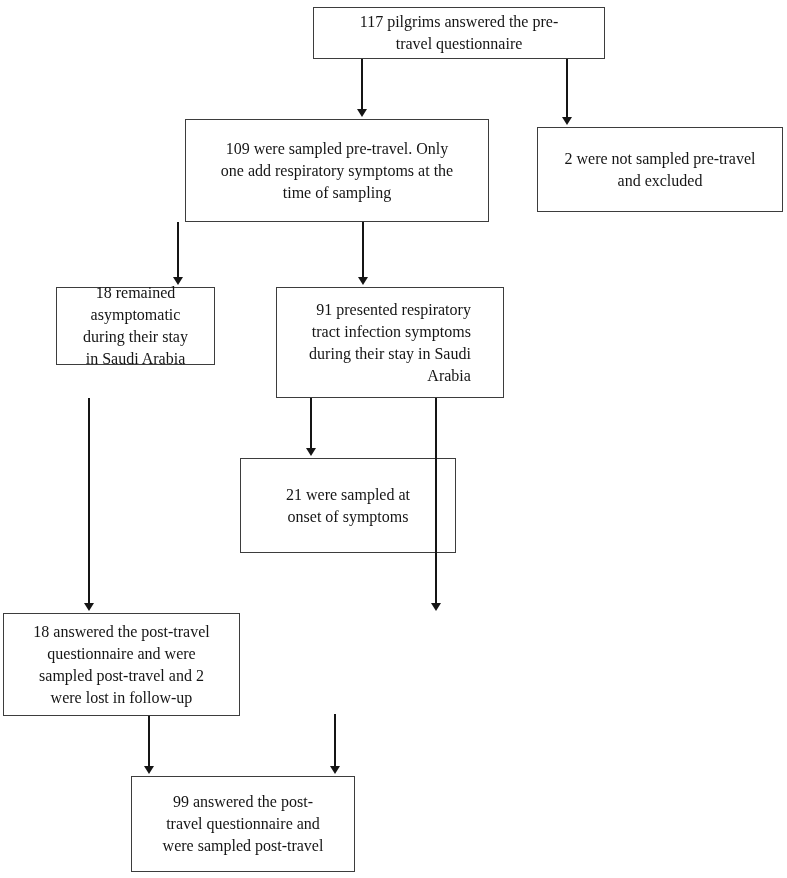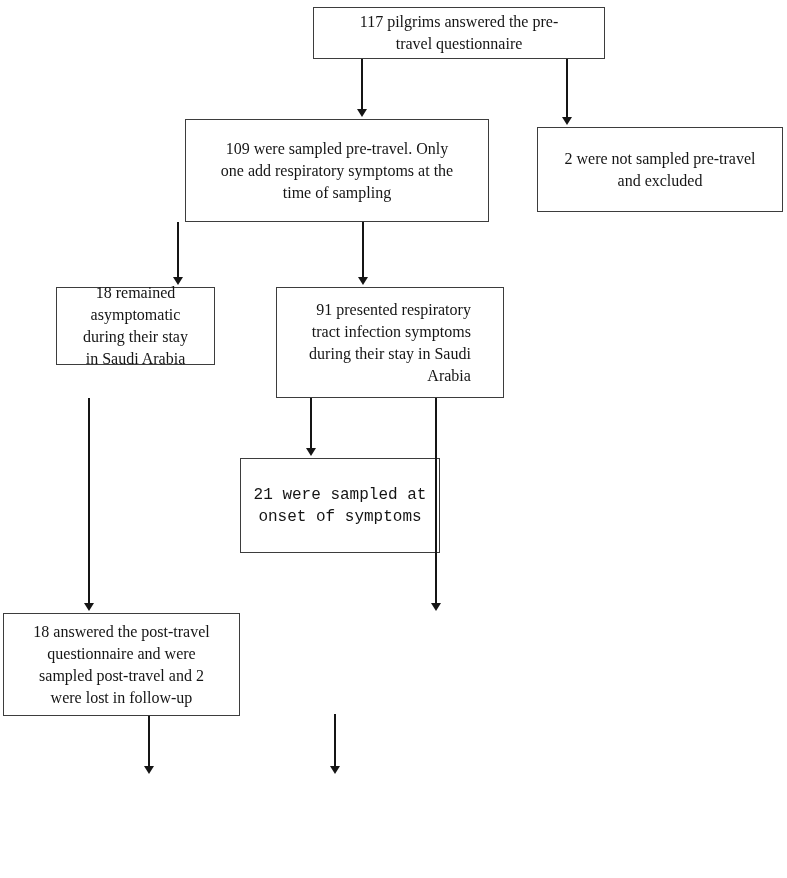--- a/index.html
+++ b/index.html
@@ -84,33 +84,38 @@
 in Saudi Arabia</span>
   </div>
 
   <div class="node" style="left:276px; top:287px; width:228px; height:111px;text-align:right;">
     <span class="node-text">91 presented respiratory
 tract infection symptoms
 during their stay in Saudi
 Arabia</span>
   </div>
 
-  <div class="node" style="left:240px; top:458px; width:200px; height:95px;font-family:Liberation Mono, monospace;">
+  <div class="node" style="left:240px; top:458px; width:216px; height:95px;">
     <span class="node-text">21 were sampled at
 onset of symptoms</span>
   </div>
 
   <div class="node" style="left:3px; top:613px; width:237px; height:103px;">
     <span class="node-text">18 answered the post-travel
 questionnaire and were
 sampled post-travel and 2
 were lost in follow-up</span>
   </div>
 
 
+  <div class="node" style="left:131px; top:776px; width:224px; height:96px;">
+    <span class="node-text">99 answered the post-
+travel questionnaire and
+were sampled post-travel</span>
+  </div>
 
   <div class="arrow" style="left:356px; top:59px; height:58px;">
     <span class="shaft"></span>
     <span class="head"></span>
   </div>
 
   <div class="arrow" style="left:561px; top:59px; height:66px;">
     <span class="shaft"></span>
     <span class="head"></span>
   </div>

